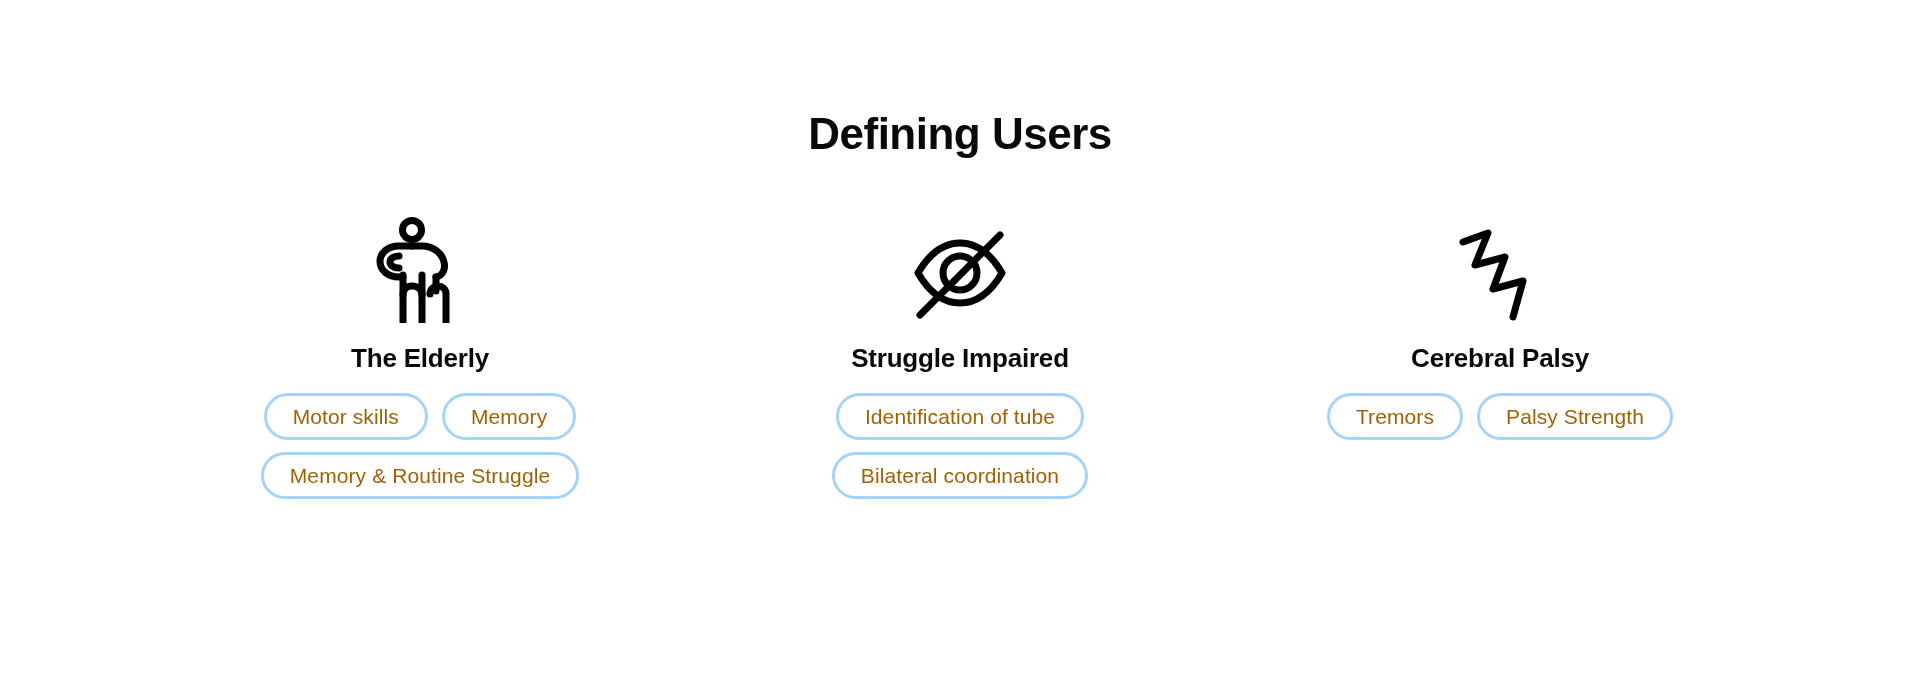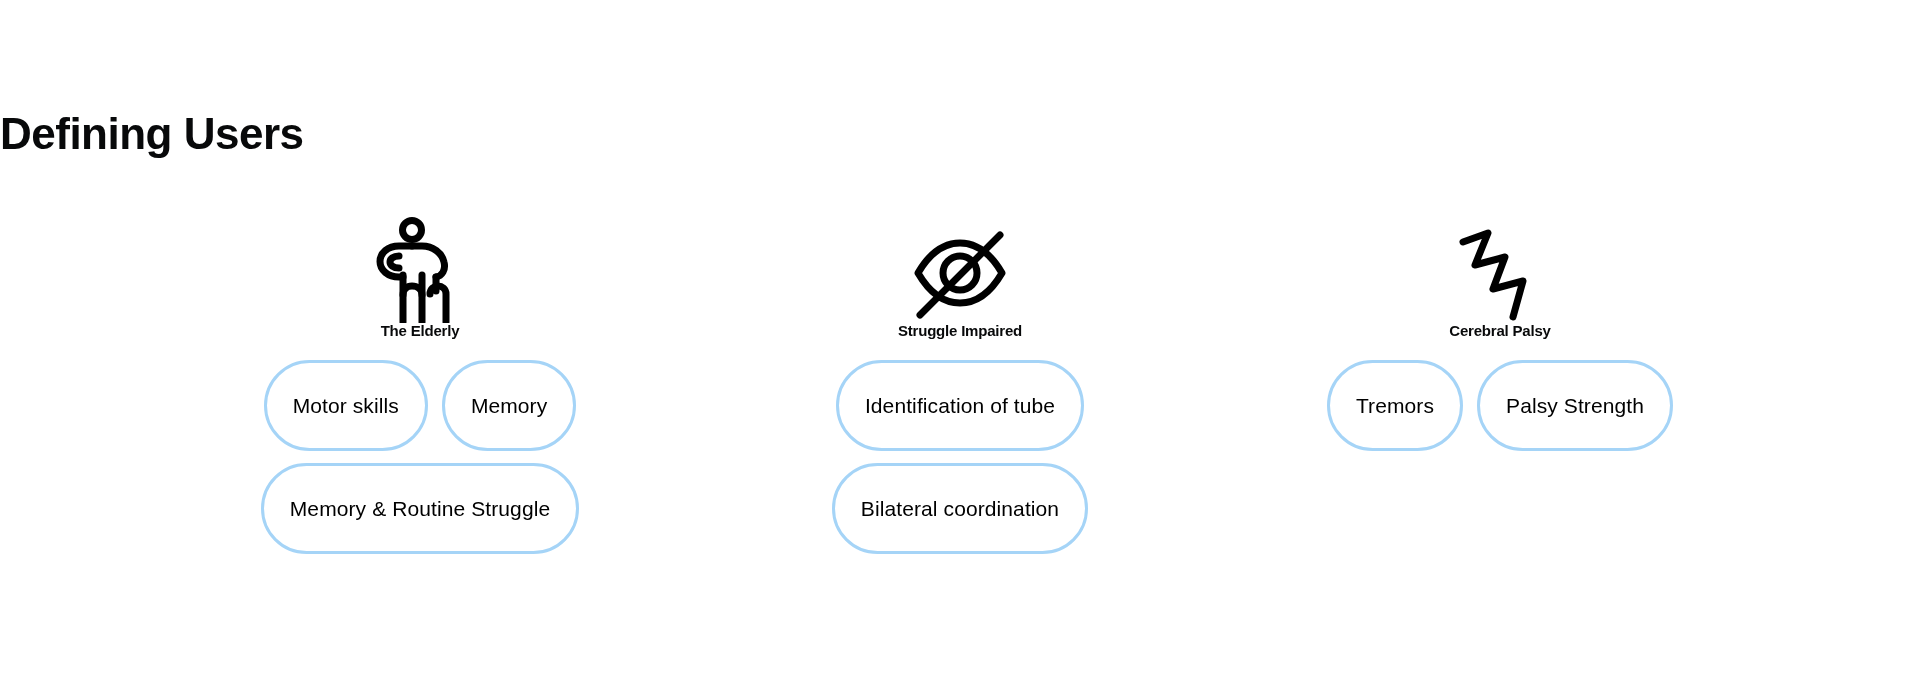--- a/index.html
+++ b/index.html
@@ -19,21 +19,21 @@
     height: 691px;
     background: #ffffff;
   }
 
   
   .slide-title {
     position: absolute;
     top: 112px;
     left: 0;
     width: 1920px;
-    text-align: left;
+    text-align: center;
     font-size: 44px;
     font-weight: 700;
     letter-spacing: -0.5px;
     color: #08090a;
     line-height: 1;
   }
 
   
   .columns {
     position: absolute;
@@ -55,21 +55,22 @@
   .icon-wrap {
     height: 118px;
     display: flex;
     align-items: flex-end;
     justify-content: center;
   }
 
   .icon-wrap svg { display: block; }
 
   .column-heading {
-    font-size: 15px;
+    margin-top: 22px;
+    font-size: 26px;
     font-weight: 700;
     color: #08090a;
     letter-spacing: -0.2px;
     line-height: 1;
     white-space: nowrap;
   }
 
   
   .pill-rows {
     margin-top: 22px;
@@ -83,25 +84,25 @@
   .pill-row {
     display: flex;
     justify-content: center;
     gap: 14px;
   }
 
   .pill {
     border: 3px solid #a5d4f7;
     border-radius: 999px;
     background: #ffffff;
-    color: #000000;
+    color: #a16207;
     font-size: 21px;
     font-weight: 400;
     line-height: 1;
-    padding: 32px 26px;
+    padding: 10px 26px;
     white-space: nowrap;
     letter-spacing: 0.1px;
   }
 </style>
 </head>
 <body>
 
 <div class="slide">
 
   <h1 class="slide-title">Defining Users</h1>

